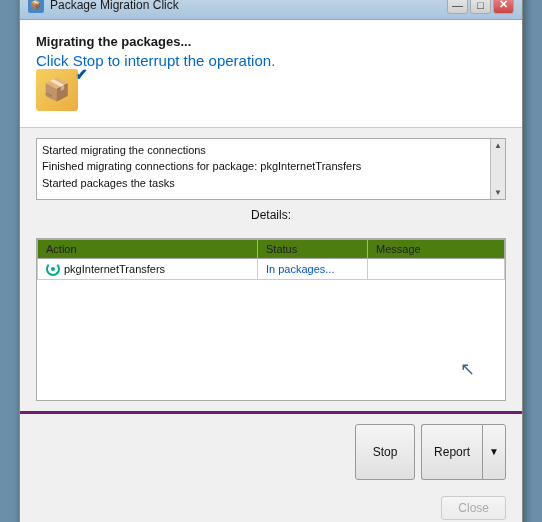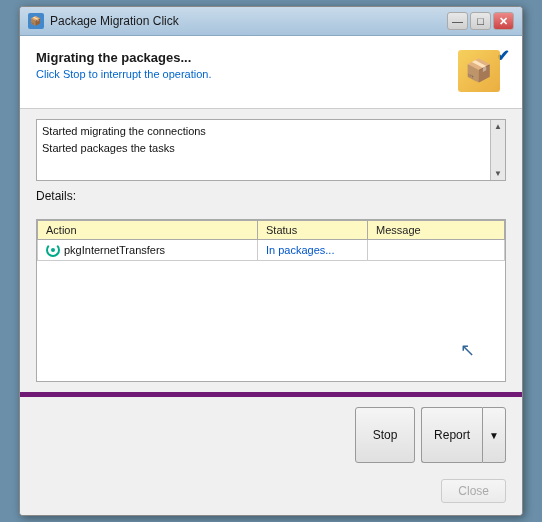--- a/index.html
+++ b/index.html
@@ -72,29 +72,30 @@
       color: white;
       font-weight: bold;
     }
     .content {
       padding: 14px 16px 10px;
       background: white;
       border-bottom: 1px solid #ccc;
       display: flex;
       align-items: flex-start;
       justify-content: space-between;
+      flex-direction: column;
     }
     .content-text h2 {
       font-size: 13px;
       font-weight: bold;
       color: #1a1a1a;
       margin-bottom: 3px;
     }
     .content-text p {
-      font-size: 11px;
+      font-size: 15px;
       color: #0066cc;
     }
     .content-icon {
       width: 48px;
       height: 48px;
       position: relative;
     }
     .content-icon .checkmark {
       position: absolute;
       top: -4px;
@@ -148,29 +149,30 @@
     }
     .sb-arrow {
       font-size: 8px;
       color: #555;
       cursor: pointer;
     }
     .details-label {
       font-size: 12px;
       color: #111;
       margin-bottom: 16px;
+      text-align: center;
     }
     .details-table {
       width: 100%;
       border-collapse: collapse;
       background: white;
       border: 1px solid #aaa;
     }
     .details-table th {
-      background: #fef9c3;
+      background: #4d7c0f;
       border: 1px solid #aaa;
       padding: 3px 8px;
       text-align: left;
       font-size: 11px;
       font-weight: normal;
       color: #222;
     }
     .details-table td {
       border: 1px solid #ccc;
       padding: 3px 8px;
@@ -218,21 +220,21 @@
       right: 30px;
       font-size: 18px;
       color: #336699;
     }
     .footer {
       padding: 10px 16px;
       display: flex;
       justify-content: flex-end;
       gap: 6px;
       background: #f0f0f0;
-      border-top: 5px solid #701a75;
+      border-top: 3px solid #701a75;
     }
     .footer2 {
       padding: 6px 16px 12px;
       display: flex;
       justify-content: flex-end;
       background: #f0f0f0;
     }
     .btn {
       padding: 4px 16px;
       font-size: 12px;
@@ -304,20 +306,21 @@
       <div class="wizard-graphic">📦</div>
     </div>
   </div>
 
   <div class="main">
 
     <div class="log-area">
       <div style="margin-right:15px">
         <div class="log-content">
           <div>Started migrating the connections</div>
+          <div>Finished migrating connections for package: pkgInternetTransfers</div>
           <div>Started packages the tasks</div>
         </div>
       </div>
       <div class="scrollbar-v">
         <span class="sb-arrow">▲</span>
         <span class="sb-arrow">▼</span>
       </div>
     </div>
 
     <div class="details-label">Details:</div>

